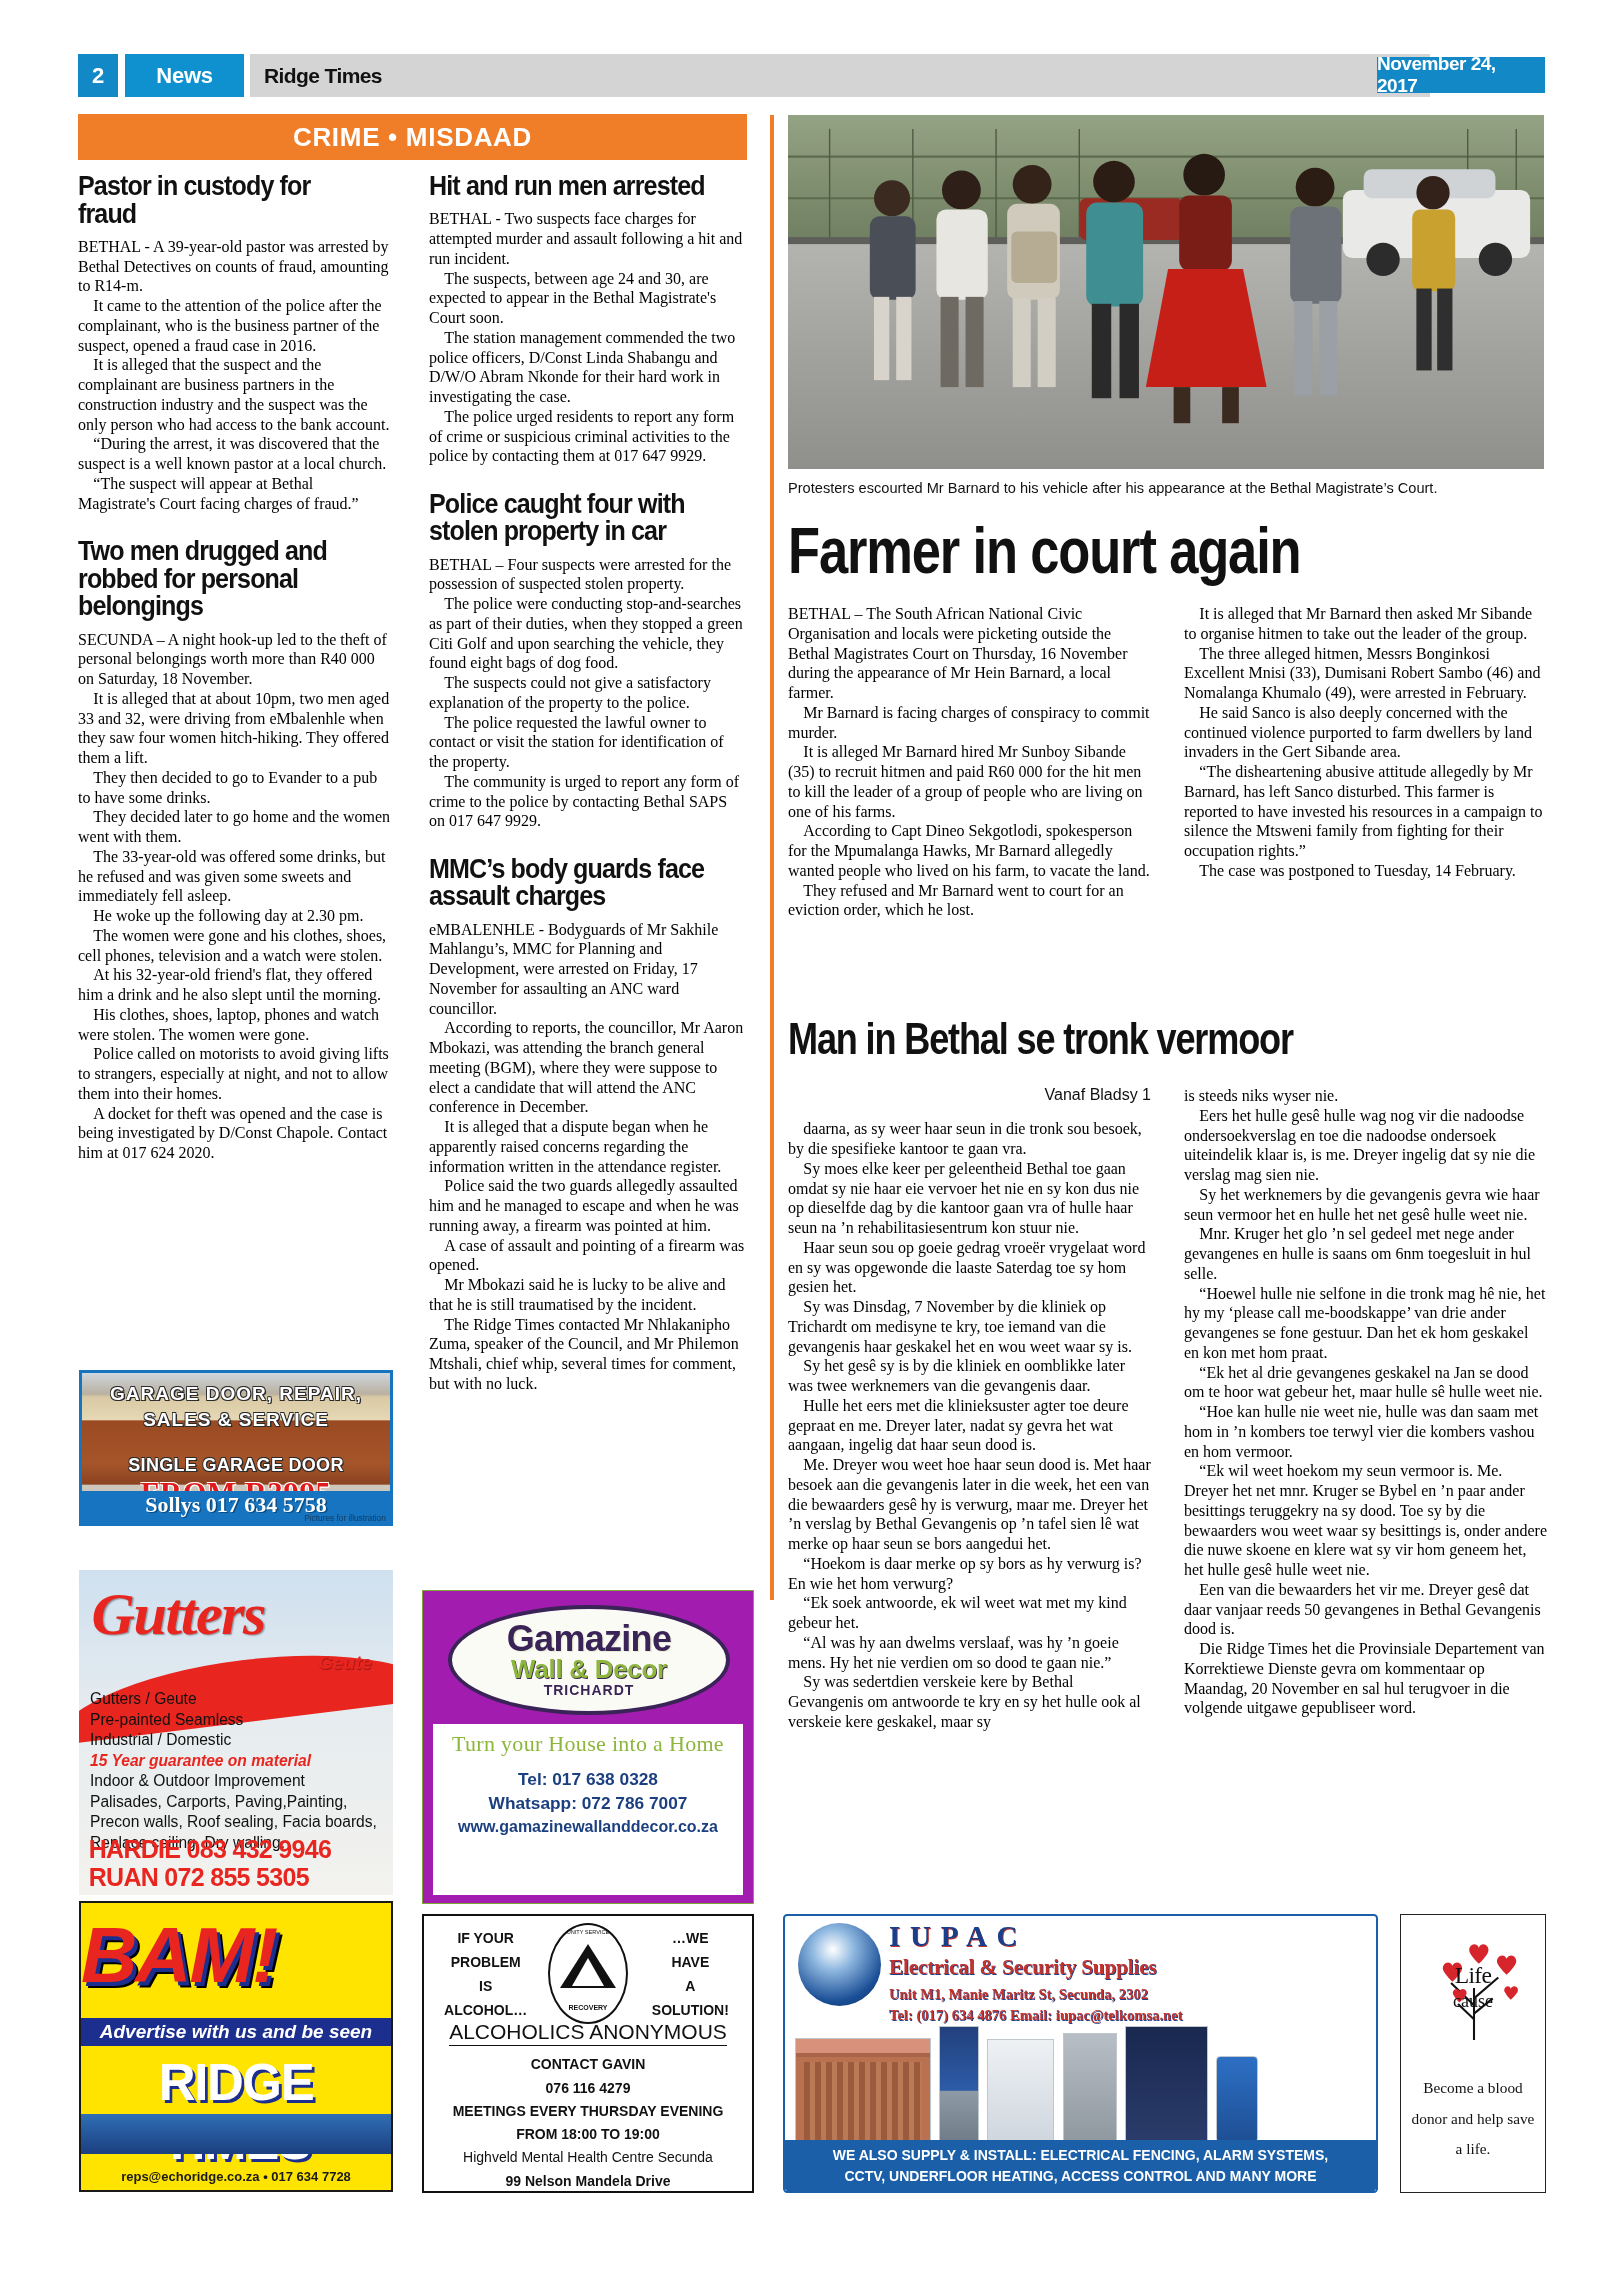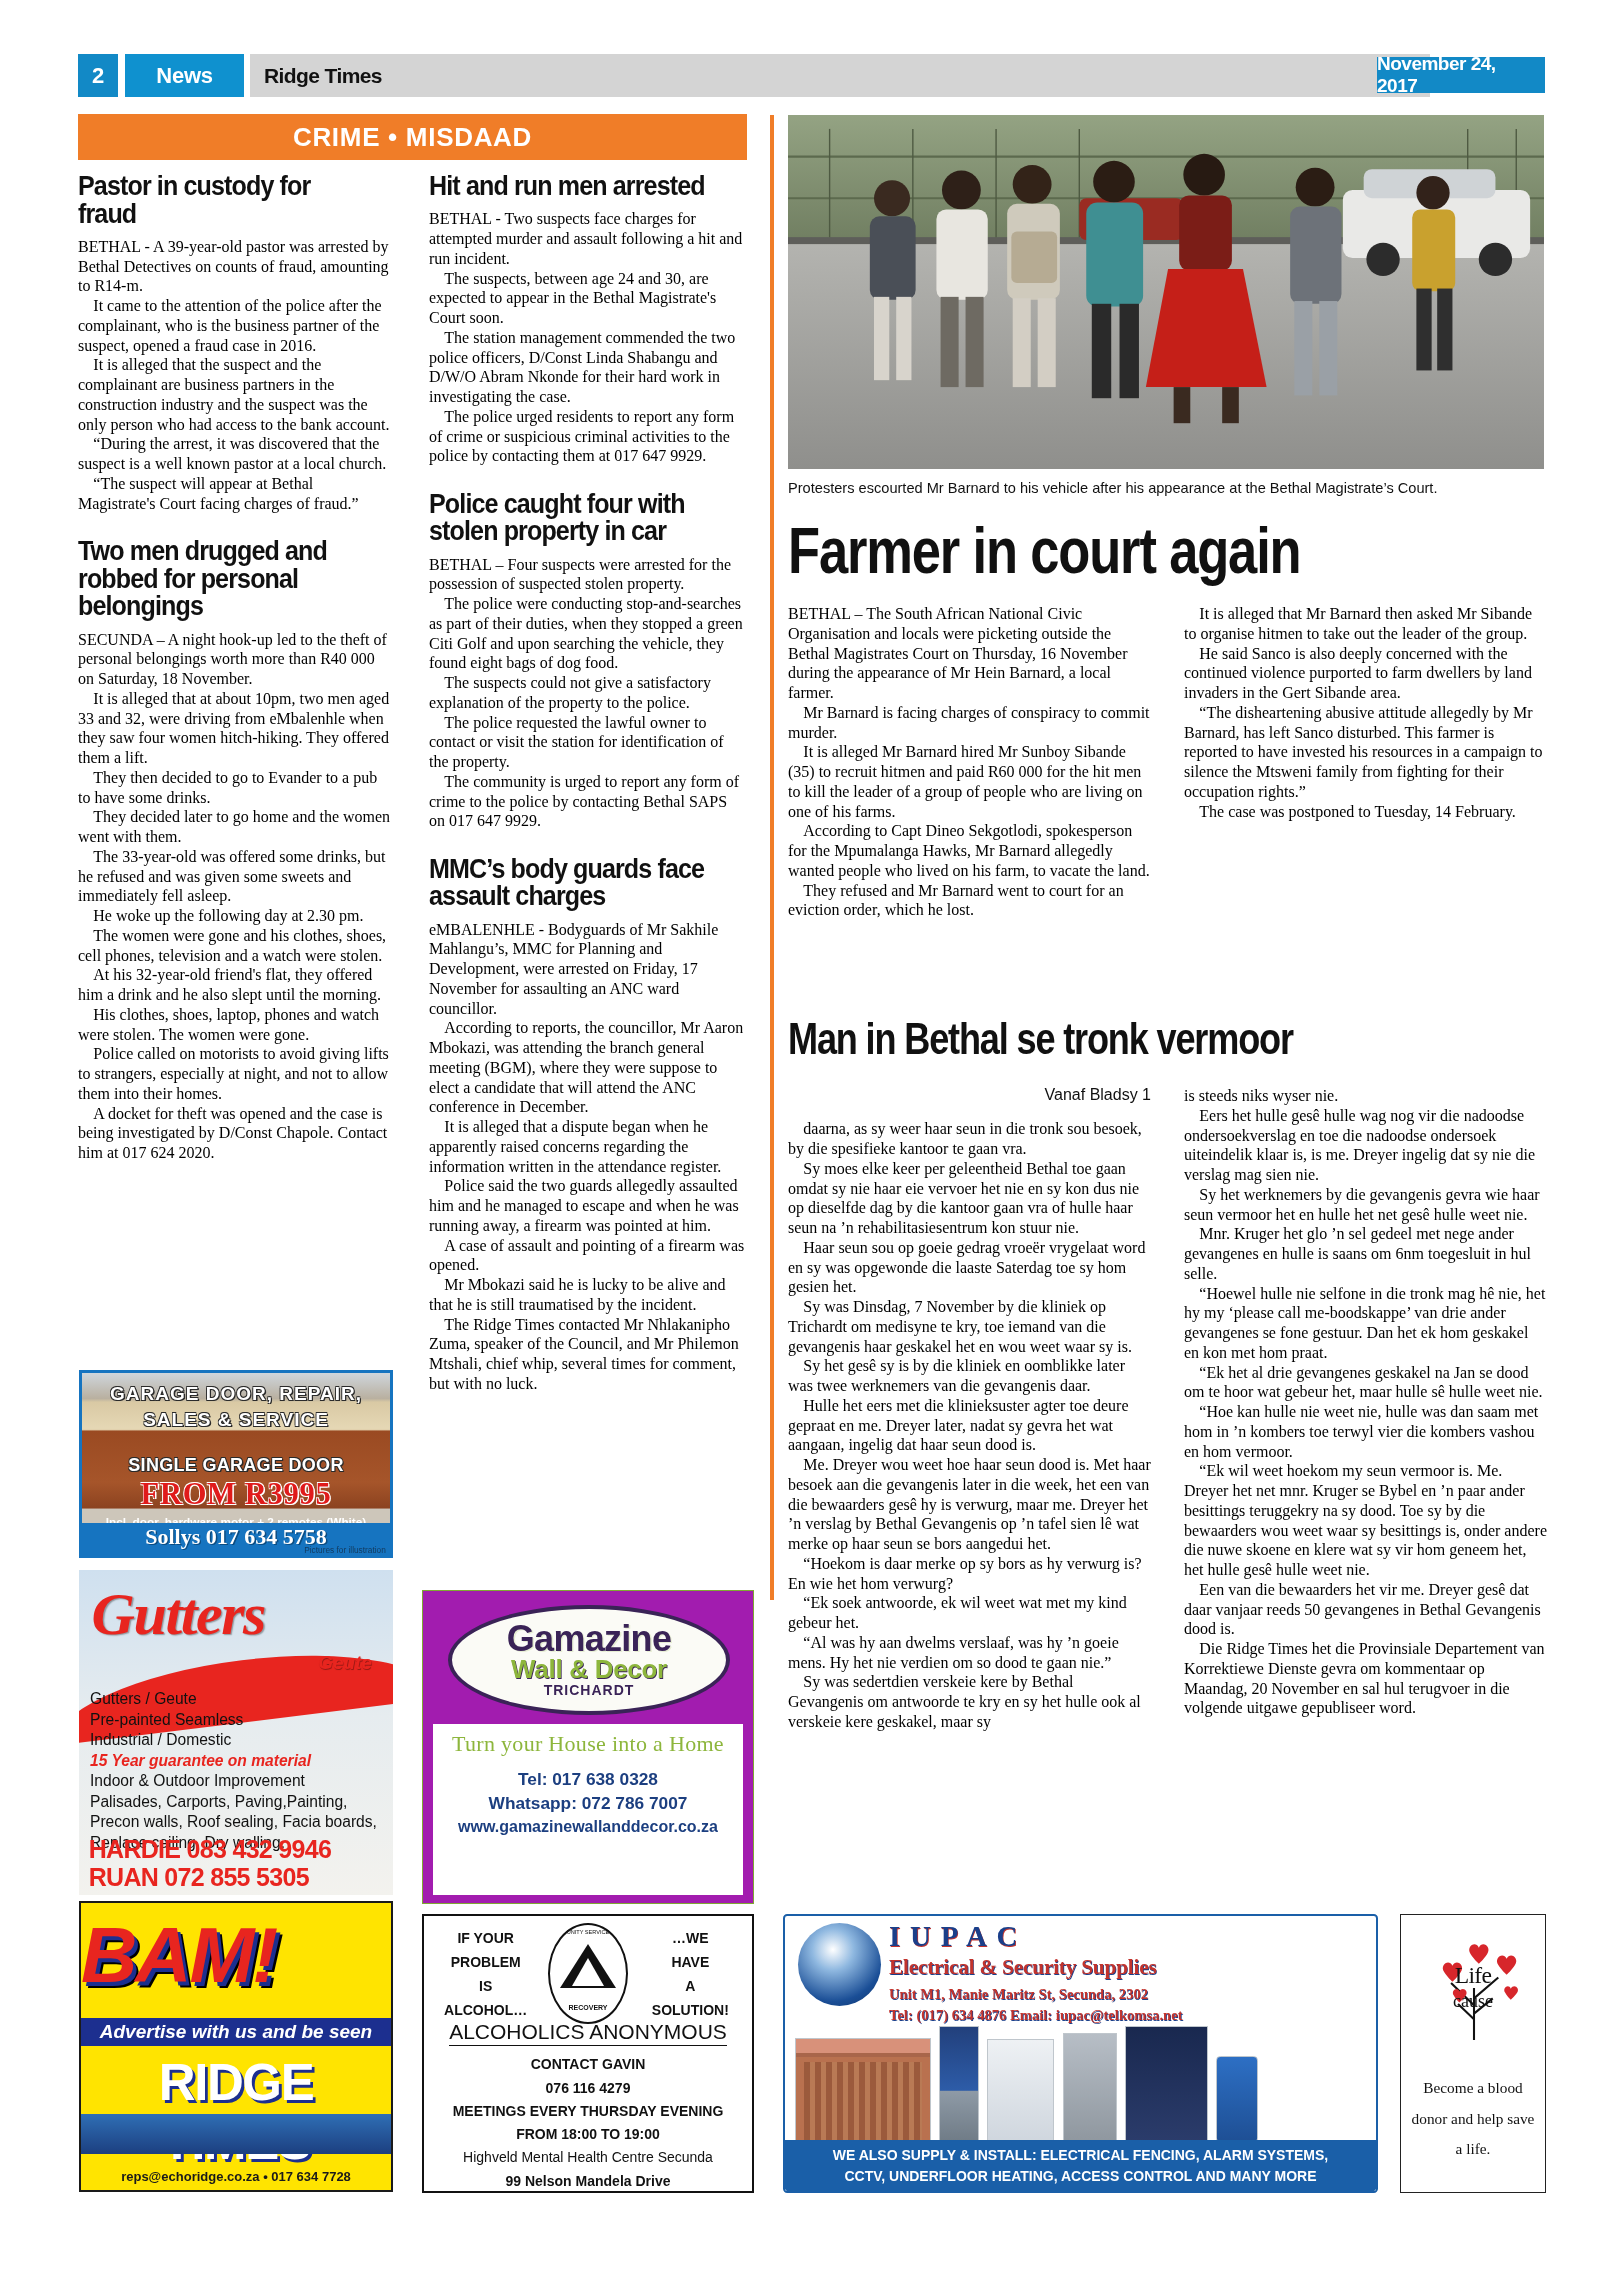--- a/index.html
+++ b/index.html
@@ -109,21 +109,21 @@
   .kicker {
     font-family:"Liberation Sans", sans-serif;
     font-size:16px; color:#111; margin:0 0 15.3px 0;text-align:right;
   }
 
   
   .ad { position:absolute; overflow:hidden; }
 
   
   #ad-sollys {
-    left:79px; top:1370px; width:314px; height:188px;
+    left:79px; top:1370px; width:314px; height:156px;
     border:3.5px solid #1674c0; background:#c8c4b8;
   }
   .sollys-photo {
     position:absolute; inset:0;
     background:
       linear-gradient(180deg,#cfd6dc 0%,#b9b0a0 14%,#d9c9a4 16%,#e5d7b4 30%,
                       #e5d7b4 31%,#9a4a22 32%,#a6552a 60%,#8c4320 74%,
                       #cdc6ba 75%,#cdc6ba 100%);
   }
   .sollys-t1 {
@@ -561,20 +561,21 @@
   <div class="two-col">
     <div>
       <p class="body first">BETHAL – The South African National Civic Organisation and locals were picketing outside the Bethal Magistrates Court on Thursday, 16 November during the appearance of Mr Hein Barnard, a local farmer.</p>
       <p class="body ind">Mr Barnard is facing charges of conspiracy to commit murder.</p>
       <p class="body ind">It is alleged Mr Barnard hired Mr Sunboy Sibande (35) to recruit hitmen and paid R60 000 for the hit men to kill the leader of a group of people who are living on one of his farms.</p>
       <p class="body ind">According to Capt Dineo Sekgotlodi, spokesperson for the Mpumalanga Hawks, Mr Barnard allegedly wanted people who lived on his farm, to vacate the land.</p>
       <p class="body ind">They refused and Mr Barnard went to court for an eviction order, which he lost.</p>
     </div>
     <div>
       <p class="body ind">It is alleged that Mr Barnard then asked Mr Sibande to organise hitmen to take out the leader of the group.</p>
+      <p class="body ind">The three alleged hitmen, Messrs Bonginkosi Excellent Mnisi (33), Dumisani Robert Sambo (46) and Nomalanga Khumalo (49), were arrested in February.</p>
       <p class="body ind">He said Sanco is also deeply concerned with the continued violence purported to farm dwellers by land invaders in the Gert Sibande area.</p>
       <p class="body ind">“The disheartening abusive attitude allegedly by Mr Barnard, has left Sanco disturbed. This farmer is reported to have invested his resources in a campaign to silence the Mtsweni family from fighting for their occupation rights.”</p>
       <p class="body ind">The case was postponed to Tuesday, 14 February.</p>
     </div>
   </div>
 </div>
 
 <h1 class="big" id="tronk-head">Man in Bethal se tronk vermoor</h1>
 
 <div class="tronk-cols">

